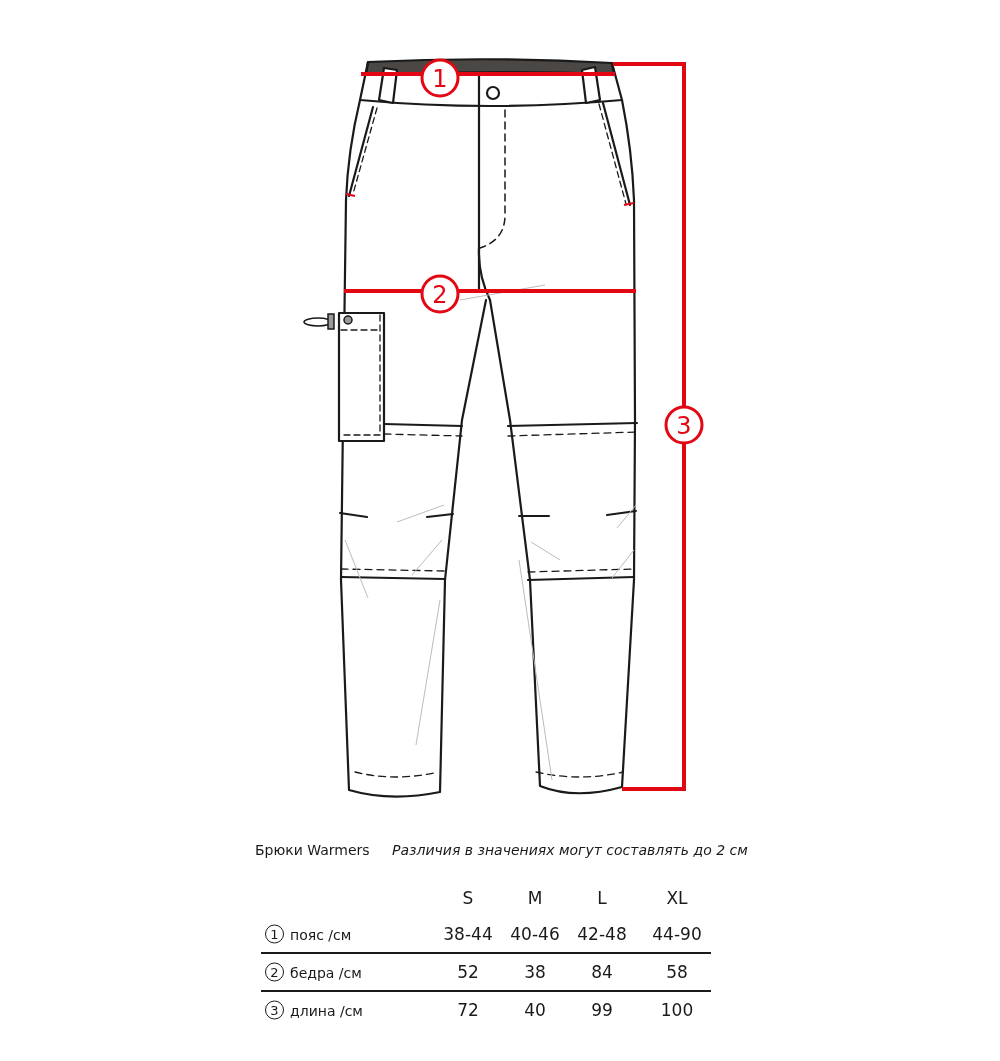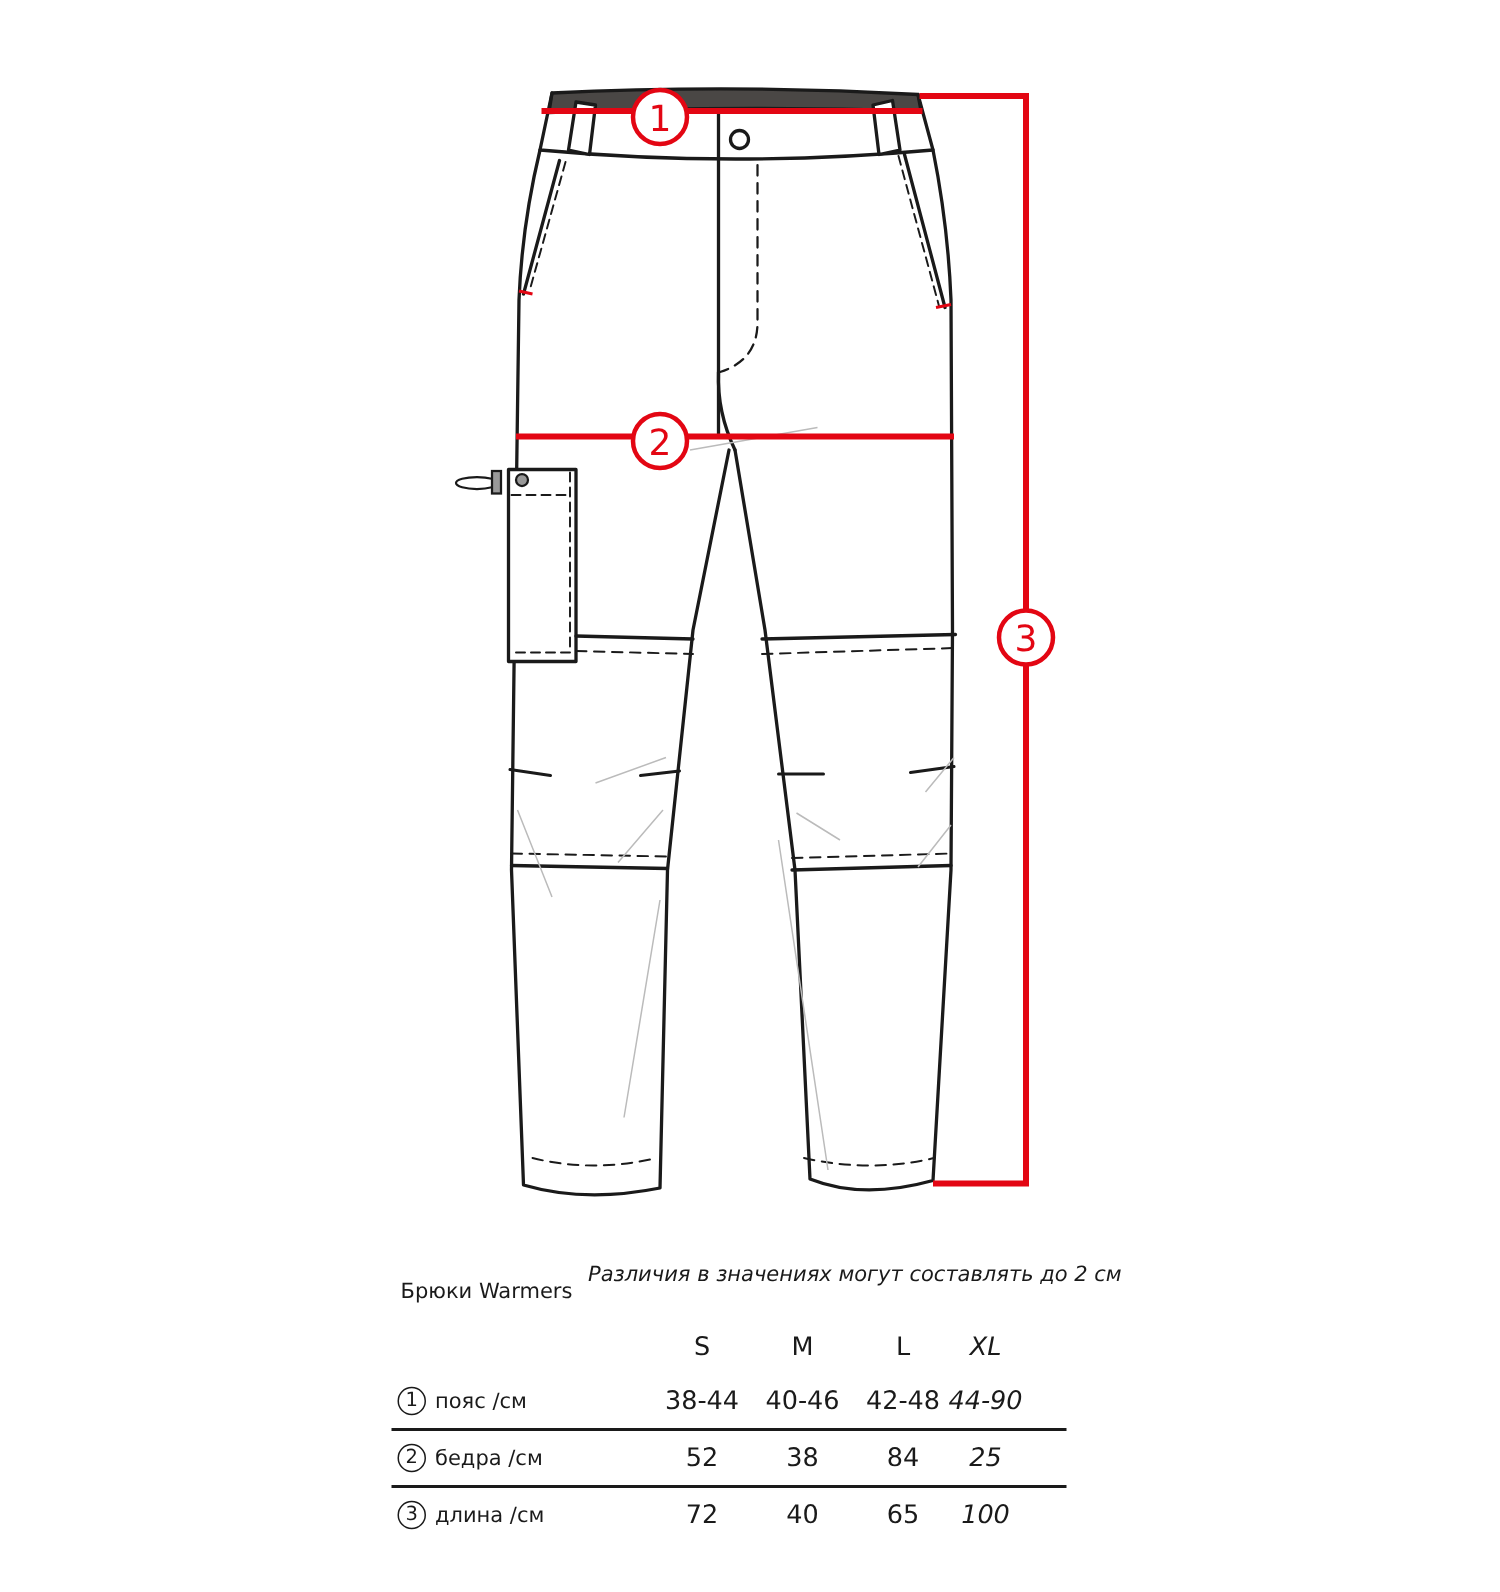--- a/index.html
+++ b/index.html
@@ -1,30 +1,30 @@
 <!DOCTYPE html>
 <html><head>
 <meta charset="utf-8">
 <style>
   html, body { margin: 0; padding: 0; background: #ffffff; }
   body { width: 1000px; height: 1061px; position: relative; overflow: hidden;
          font-family: "DejaVu Sans", "Liberation Sans", sans-serif; color: #1a1a1a; }
   #drawing { position: absolute; left: 0; top: 0; width: 1000px; height: 820px; }
   .caption { position: absolute; top: 842px; font-size: 14px; white-space: nowrap; }
-  .cap-product { left: 267px; margin-top: 11px; }
+  .cap-product { left: 255px; }
   .cap-note { left: 392px; font-style: italic; }
   .size-table { position: absolute; left: 261px; top: 880px; width: 450px; }
   .trow { position: relative; height: 36px; }
   .trow.header { height: 36px; }
   .trow.bordered { border-bottom: 2px solid #1a1a1a; }
   .cell { position: absolute; top: 50%; transform: translate(-50%, -50%); font-size: 17px; white-space: nowrap; }
   .label-cell { position: absolute; left: 4px; top: 50%; transform: translateY(-50%); display: flex; align-items: center; font-size: 14px; }
   .num-circle { width: 19px; height: 19px; border: 1.4px solid #1a1a1a; border-radius: 50%;
                 display: inline-flex; align-items: center; justify-content: center; font-size: 13px; margin-right: 6px; box-sizing: border-box; }
-  .c1 { left: 207px; } .c2 { left: 274px; } .c3 { left: 341px; } .c4 { left: 396px; font-style: italic; }
+  .c1 { left: 207px; } .c2 { left: 274px; } .c3 { left: 341px; } .c4 { left: 416px; }
 </style>
 </head>
 <body>
 
 <svg id="drawing" viewBox="0 0 1000 820" xmlns="http://www.w3.org/2000/svg">
   <g fill="none" stroke="#1a1a1a" stroke-width="2.2" stroke-linejoin="round" stroke-linecap="round">
 
     <path d="M368 62 Q490 56 612 63 L614 74 Q490 70 366 75 Z" fill="#4a4745" stroke="#1a1a1a"></path>
 
     <path d="M368 62 L360 100 Q490 112 622 100 L612 63"></path>
@@ -116,25 +116,25 @@
     <span class="cell c4">44-90</span>
   </div>
   <div class="trow bordered">
     <span class="label-cell">
       <span class="num-circle">2</span>
       <span>бедра /см</span>
     </span>
     <span class="cell c1">52</span>
     <span class="cell c2">38</span>
     <span class="cell c3">84</span>
-    <span class="cell c4">25</span>
+    <span class="cell c4">58</span>
   </div>
   <div class="trow">
     <span class="label-cell">
       <span class="num-circle">3</span>
       <span>длина /см</span>
     </span>
     <span class="cell c1">72</span>
     <span class="cell c2">40</span>
-    <span class="cell c3">65</span>
+    <span class="cell c3">99</span>
     <span class="cell c4">100</span>
   </div>
 </div>
 
 </body></html>

